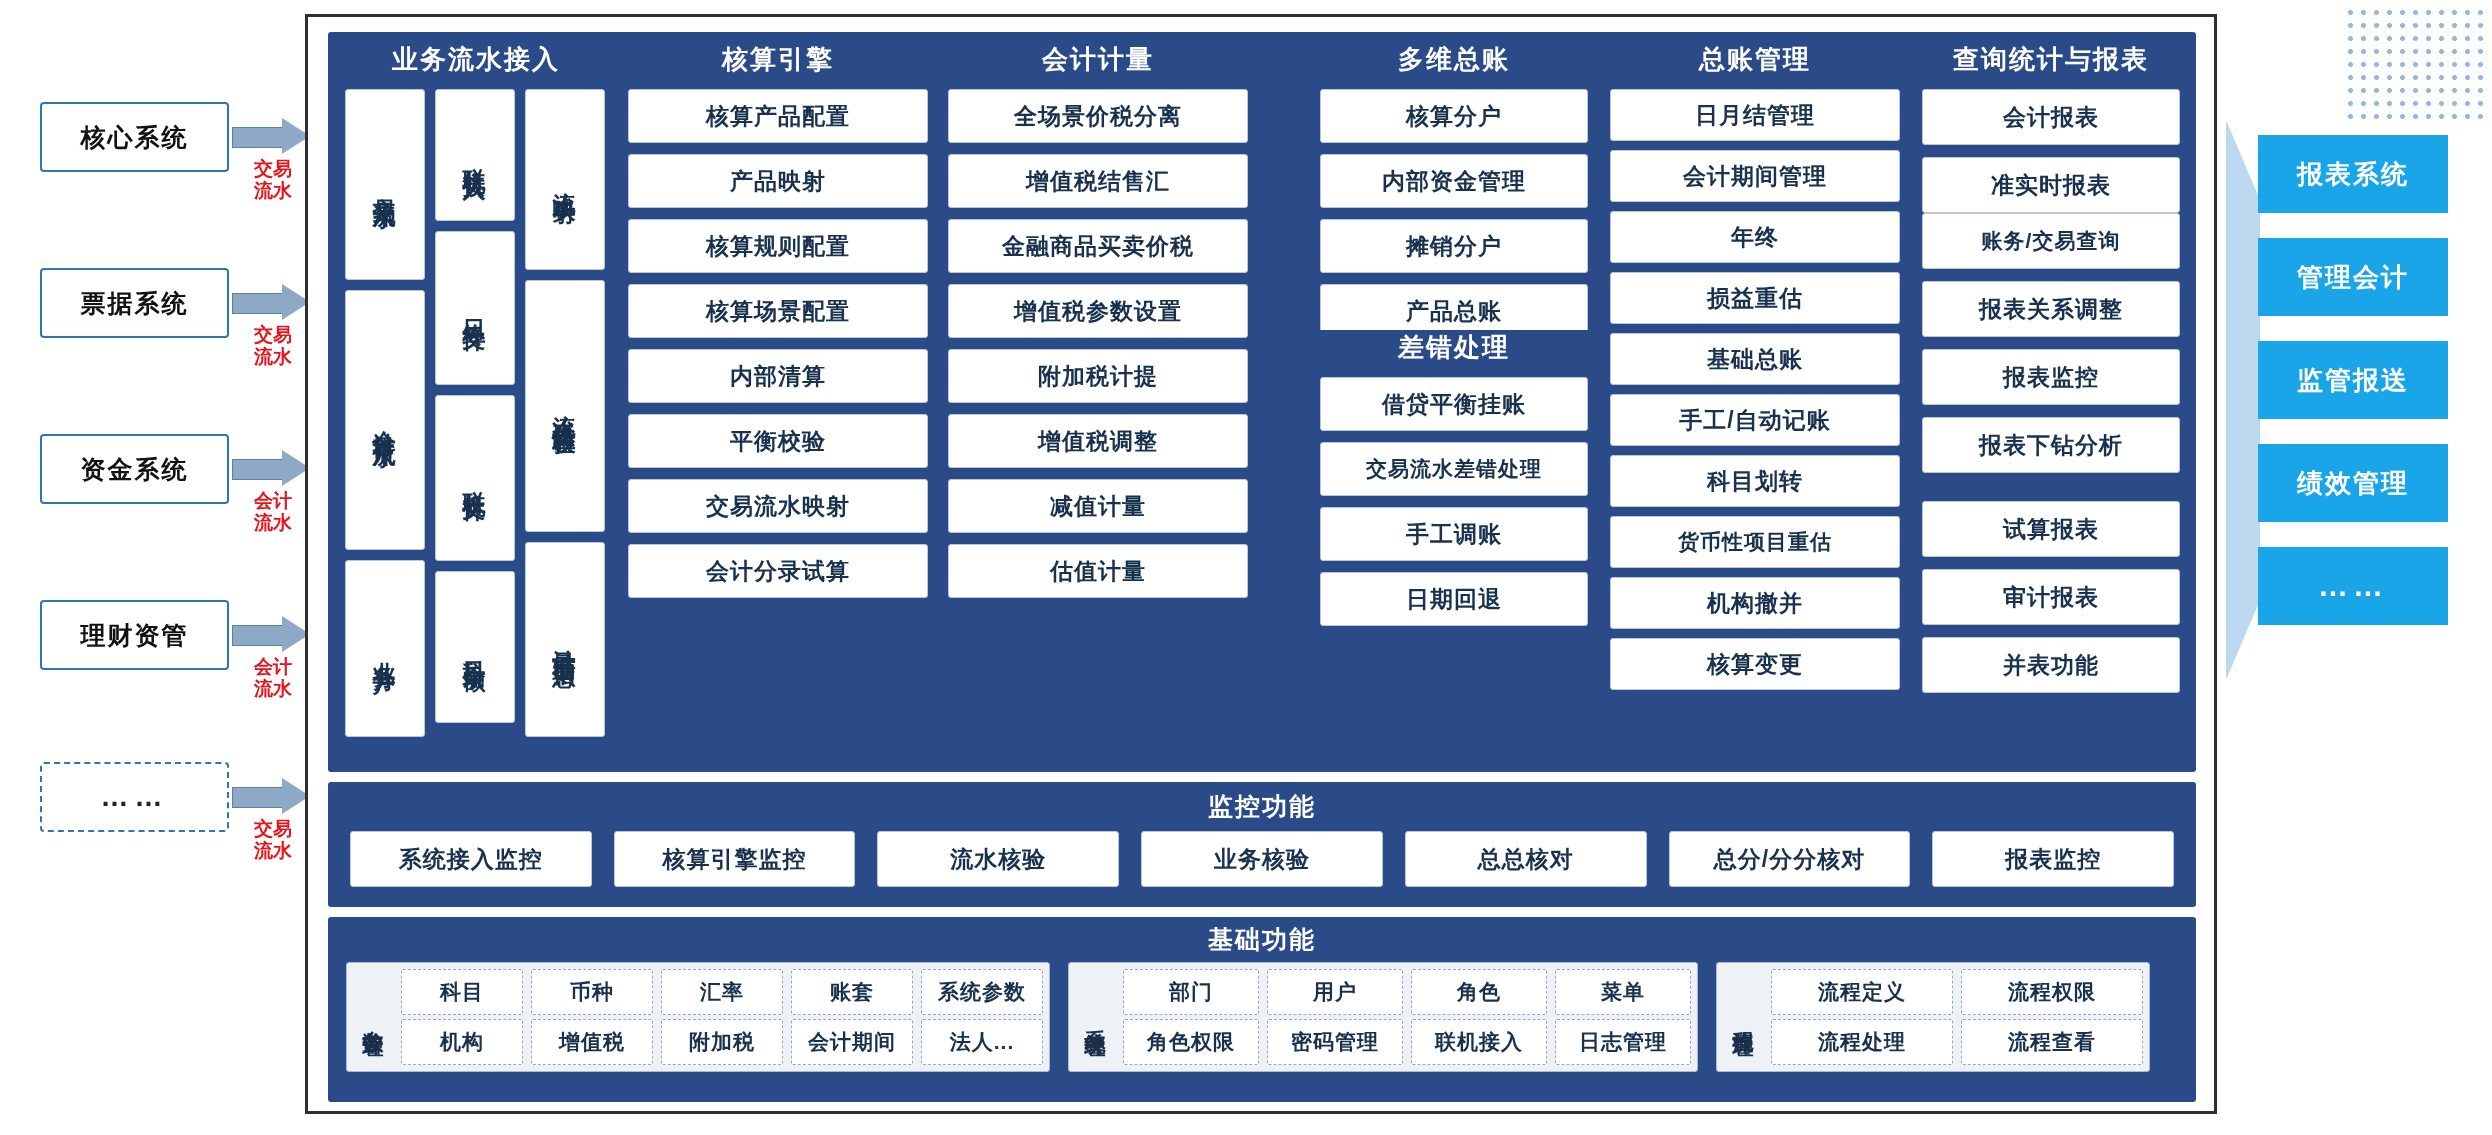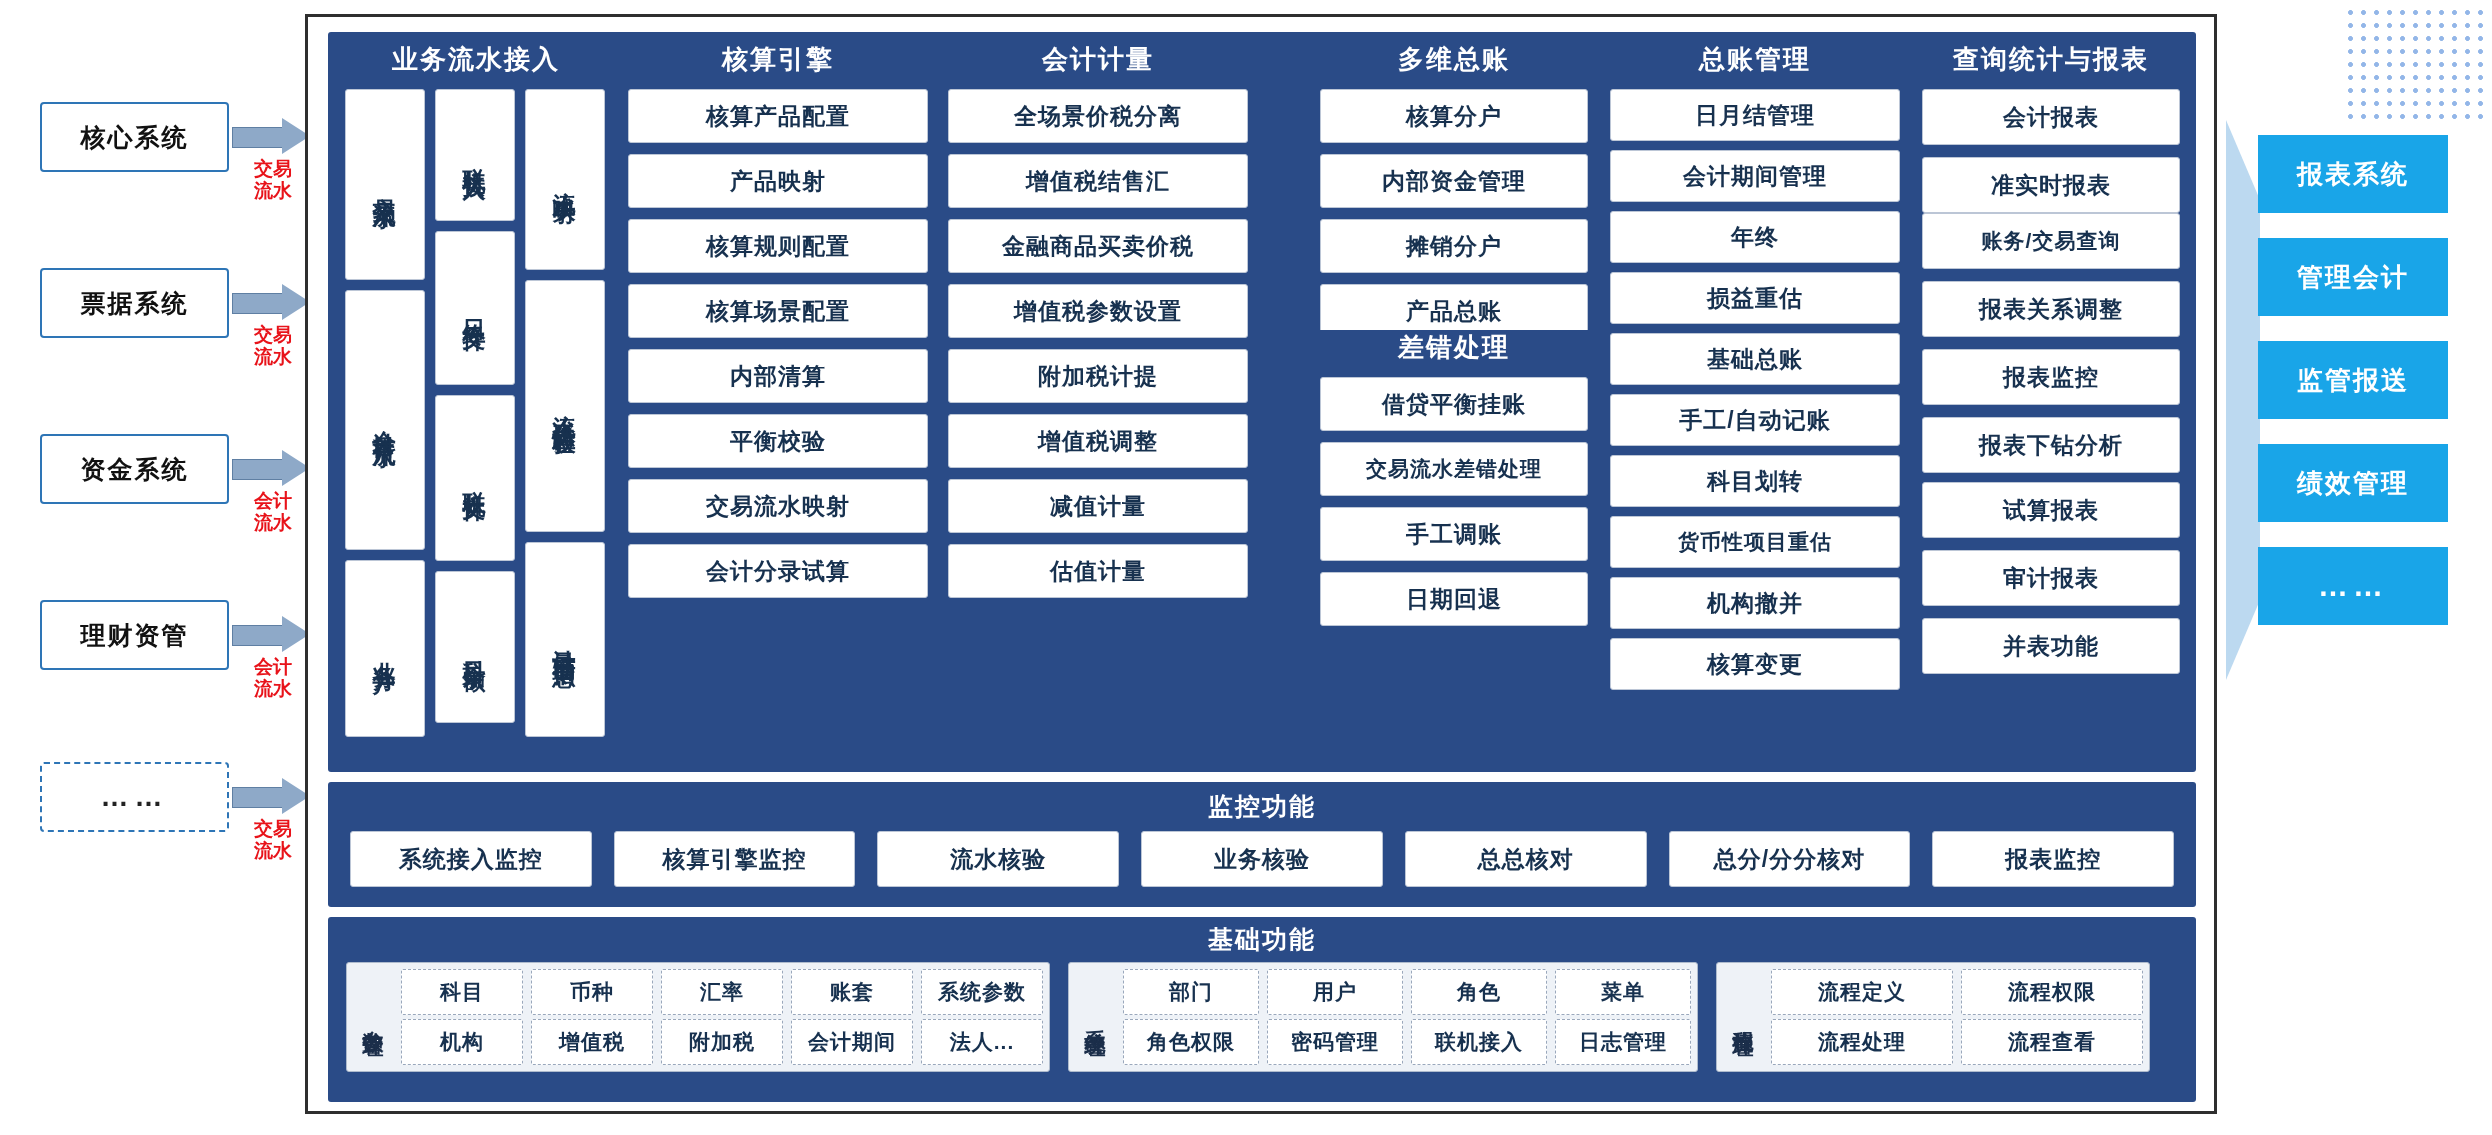--- a/index.html
+++ b/index.html
@@ -265,21 +265,21 @@
     <div class="cell" style="height:50px;margin-bottom:9px;">核算变更</div>
   </div>
 
   <div class="col" style="left:1922px;top:42px;width:258px;">
     <div class="col-title">查询统计与报表</div>
     <div class="cell" style="height:54px;margin-bottom:12px;">会计报表</div>
     <div class="cell" style="height:54px;margin-bottom:0;">准实时报表</div>
     <div class="cell small" style="height:54px;margin-bottom:12px;">账务/交易查询</div>
     <div class="cell" style="height:54px;margin-bottom:12px;">报表关系调整</div>
     <div class="cell" style="height:54px;margin-bottom:12px;">报表监控</div>
-    <div class="cell" style="height:54px;margin-bottom:9px;">报表下钻分析</div>
+    <div class="cell" style="height:54px;margin-bottom:28px;">报表下钻分析</div>
     <div class="cell" style="height:54px;margin-bottom:12px;">试算报表</div>
     <div class="cell" style="height:54px;margin-bottom:12px;">审计报表</div>
     <div class="cell" style="height:54px;margin-bottom:20px;">并表功能</div>
   </div>
 
   <div class="mid-panel">
     <div class="mon-title">监控功能</div>
     <div class="mon-row">
       <div class="mon-cell">系统接入监控</div>
       <div class="mon-cell">核算引擎监控</div>

